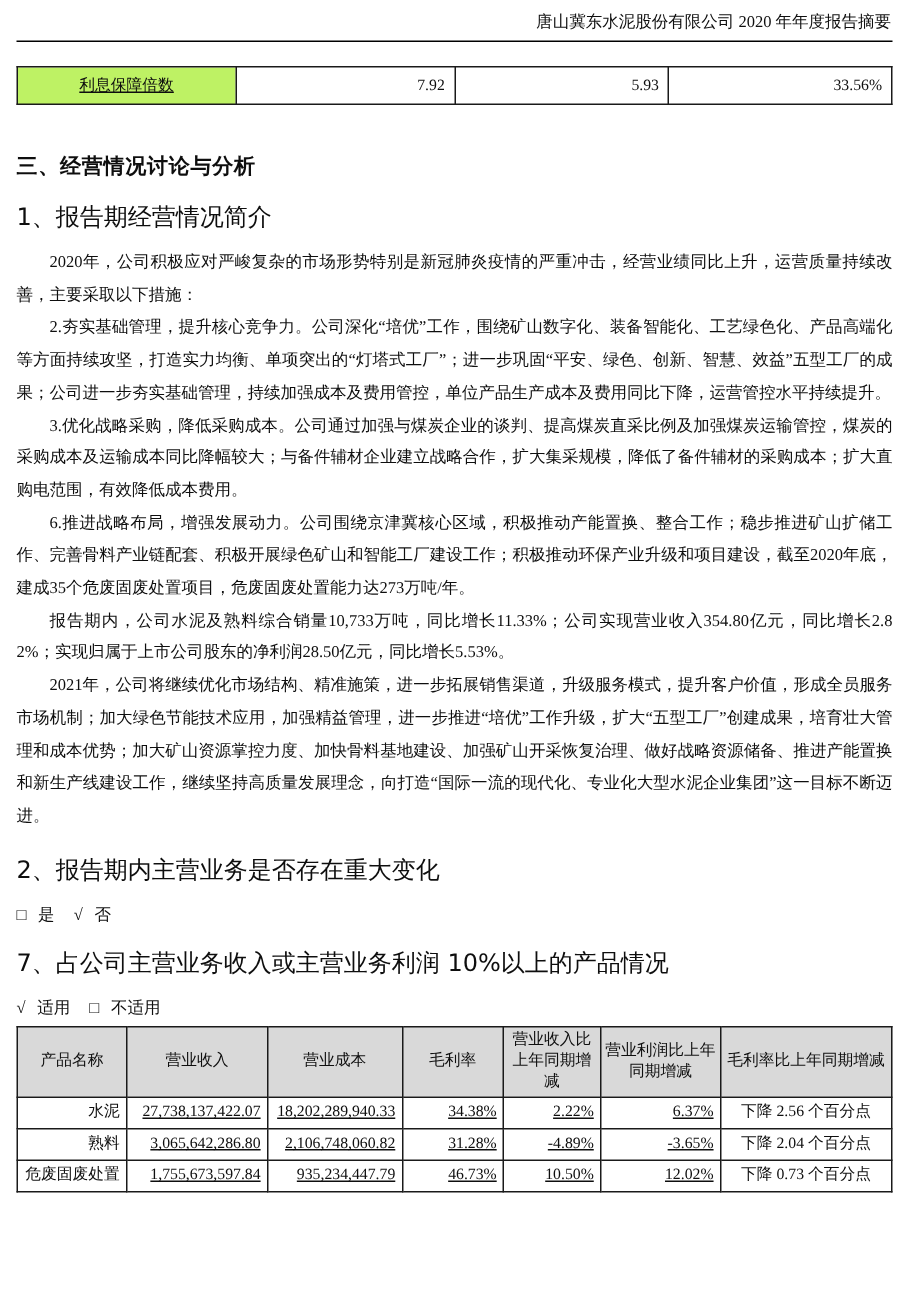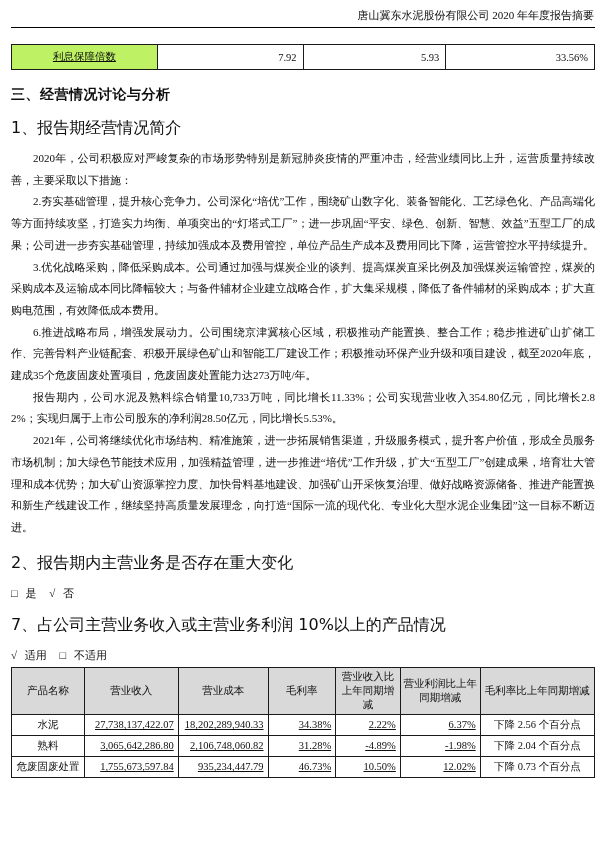--- a/index.html
+++ b/index.html
@@ -16,21 +16,21 @@
     padding: 3px 1px 5px 0;
     border-bottom: 1.5px solid #000;
   }
 
   table { border-collapse: collapse; width: 100%; table-layout: fixed; }
   .t-top { margin-top: 16px; font-size: 10.5px; border: 1.2px solid #1a1a1a; }
   .t-top td { border: 1px solid #1a1a1a; padding: 5px 6px; height: 24px; }
   .t-top td.lbl { background: #bef264; text-align: center; text-decoration: underline; }
   .t-top td.num { text-align: right; }
 
-  .h1 { margin-top: 15px; font-size: 14px; font-weight: bold; line-height: 19px;
+  .h1 { margin-top: 32px; font-size: 14px; font-weight: bold; line-height: 19px;
         font-family: "DejaVu Sans", "Liberation Sans", sans-serif; letter-spacing: .5px; }
   .h2 { margin-top: 15px; font-size: 16px; font-weight: normal; line-height: 17px;
         font-family: "DejaVu Sans", "Liberation Sans", sans-serif; }
 
   .paras { margin-top: 12px; }
   .paras p {
     font-size: 11px; line-height: 21.7px; text-align: justify;
     text-indent: 22px; word-break: break-all;
   }
 
@@ -44,21 +44,21 @@
   .t-main { margin-top: 4px; font-size: 10.5px; border: 1.2px solid #1a1a1a; }
   .t-main th {
     border: 1px solid #1a1a1a; background: #d9d9d9; font-weight: normal;
     height: 38px; line-height: 14px; padding: 2px 2px; text-align: center;
     word-break: break-all; vertical-align: middle;
   }
   .t-main td {
     border: 1px solid #1a1a1a; height: 21px; line-height: 15px;
     padding: 2px 4px; word-break: break-all; vertical-align: middle;
   }
-  .t-main td.al { text-align: center; margin-top: 46px; }
+  .t-main td.al { text-align: right; margin-top: 46px; }
   .t-main td.ar { text-align: right; text-decoration: underline; }
   .t-main td.ac { text-align: center; }
 </style>
 </head>
 <body>
 
 <div class="page">
 
   <div class="doc-header">
     <span>唐山冀东水泥股份有限公司 2020 年年度报告摘要</span>
@@ -143,21 +143,21 @@
           <td class="ar">2.22%</td>
           <td class="ar">6.37%</td>
           <td class="ac">下降 2.56 个百分点</td>
         </tr>
         <tr>
           <td class="al">熟料</td>
           <td class="ar">3,065,642,286.80</td>
           <td class="ar">2,106,748,060.82</td>
           <td class="ar">31.28%</td>
           <td class="ar">-4.89%</td>
-          <td class="ar">-1.98%</td>
+          <td class="ar">-3.65%</td>
           <td class="ac">下降 2.04 个百分点</td>
         </tr>
         <tr>
           <td class="al">危废固废处置</td>
           <td class="ar">1,755,673,597.84</td>
           <td class="ar">935,234,447.79</td>
           <td class="ar">46.73%</td>
           <td class="ar">10.50%</td>
           <td class="ar">12.02%</td>
           <td class="ac">下降 0.73 个百分点</td>

